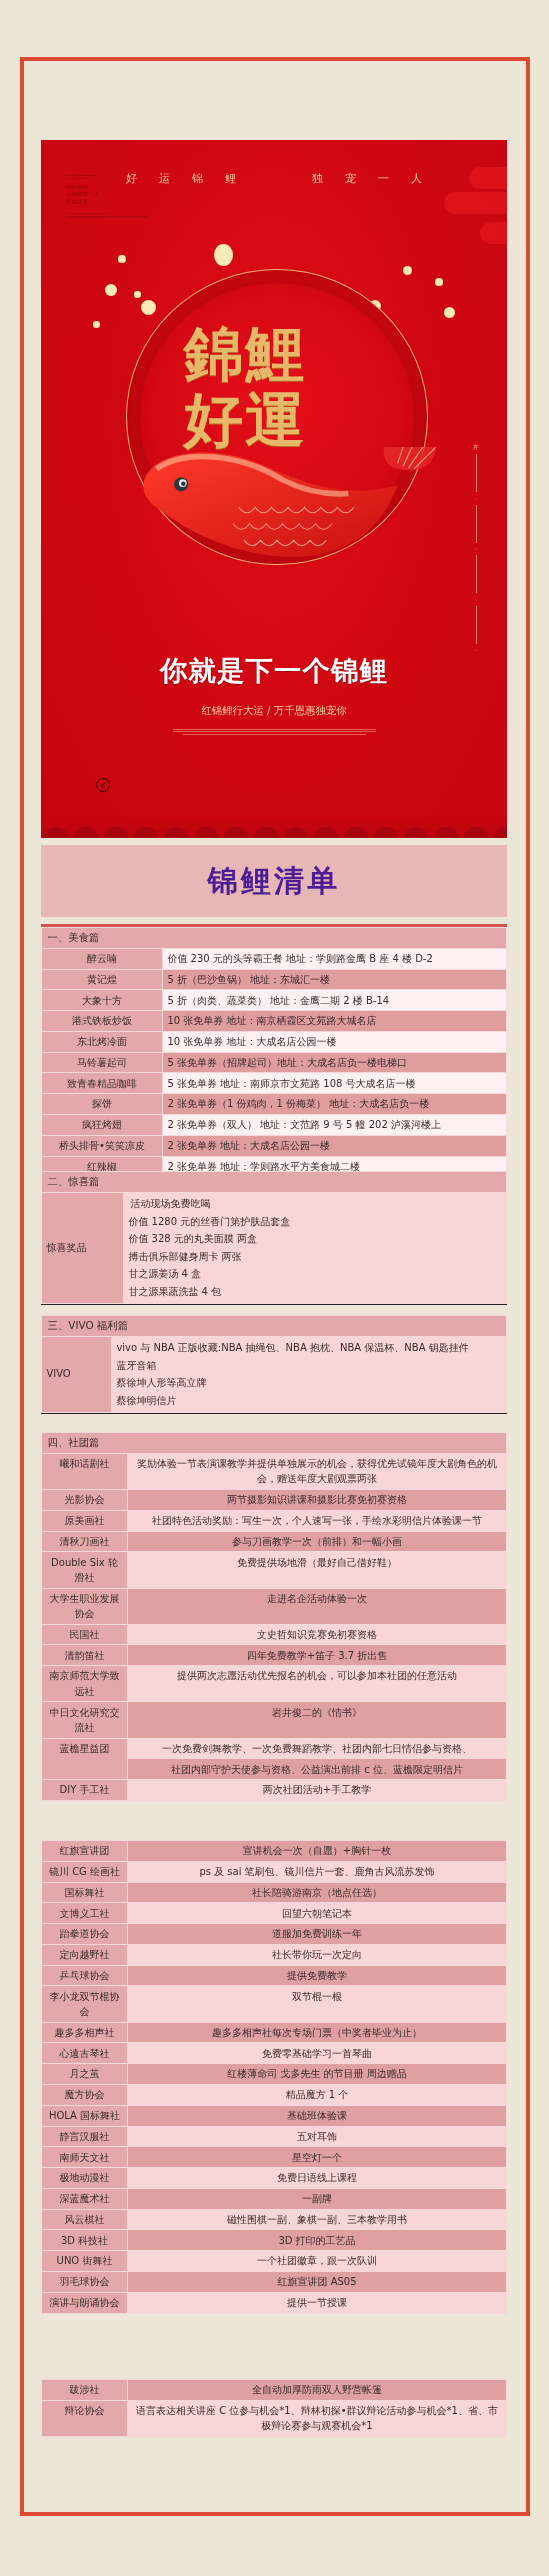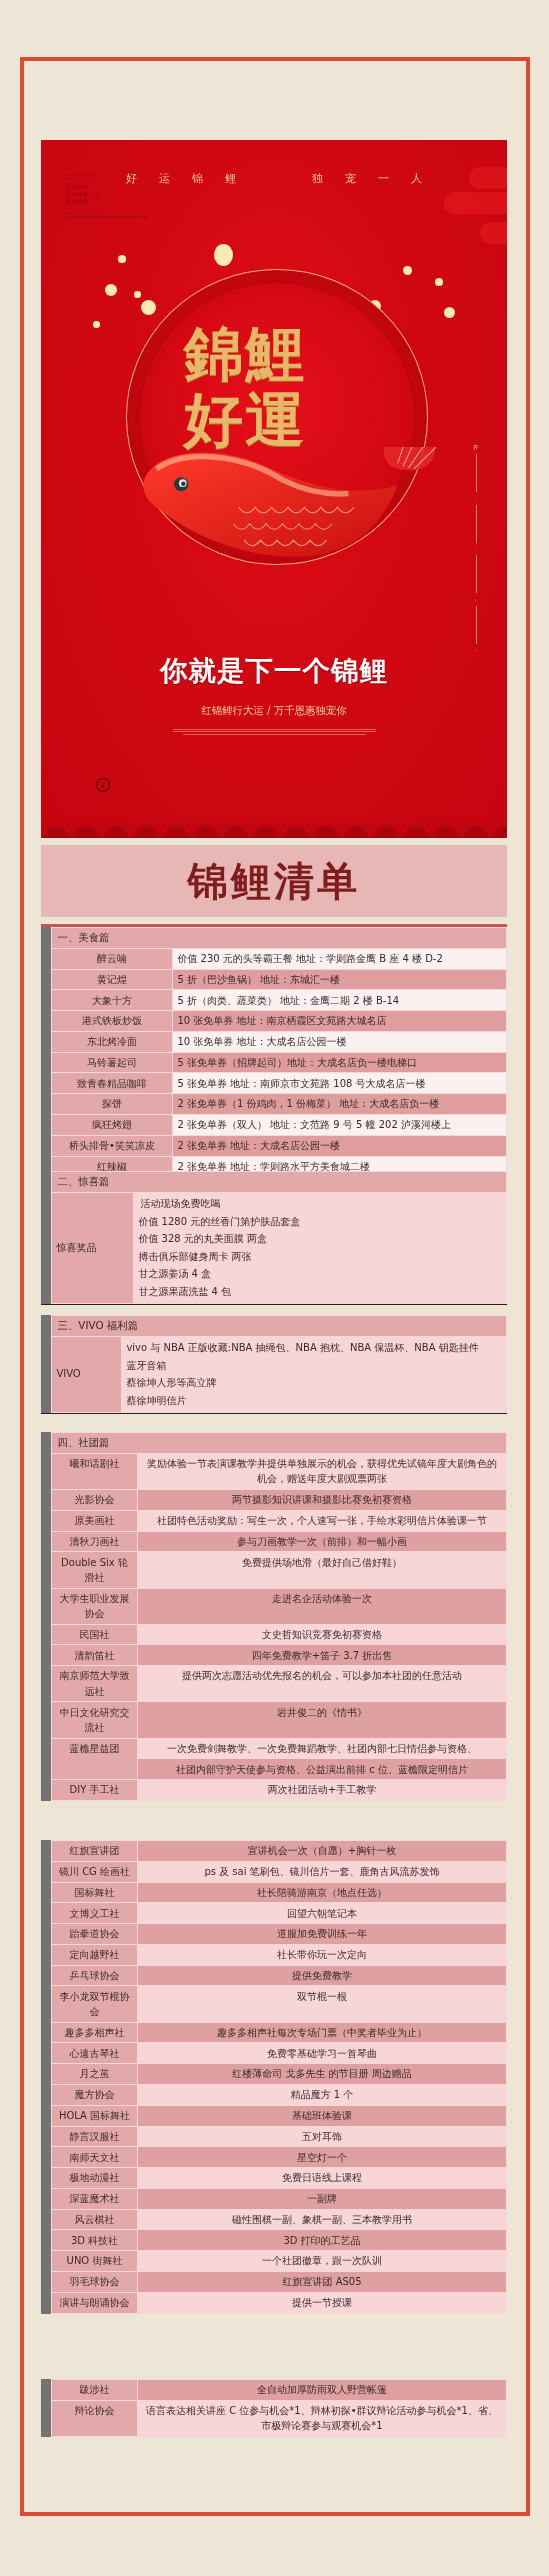--- a/index.html
+++ b/index.html
@@ -46,24 +46,24 @@
   .poster .fineprint{position:absolute;top:587px;left:132px;width:203px;height:12px;}
   .poster .fineprint div{height:1.1px;background:rgba(255,210,180,.45);margin:1.6px 0;}
   .poster .logo{position:absolute;left:55px;top:638px;width:14.3px;height:14.3px;border:1.1px solid #3a0000;border-radius:50%;
     color:#3a0000;font-size:8.8px;text-align:center;line-height:12px;font-style:italic;font-family:"DejaVu Serif",serif;}
   .poster .waves{position:absolute;left:0;bottom:0;width:100%;height:21px;
     background:
       radial-gradient(circle at 15px 22px,#a8040d 0 12px,transparent 12.6px) 0 0/30px 22px repeat-x,
       linear-gradient(#c8050f,#bb040e);}
   .title-box{position:absolute;left:41px;top:845px;width:466px;height:72px;background:#e7b7b5;
     display:flex;align-items:center;justify-content:center;}
-  .title-box h1{color:#7f1d1d;font-size:40px;font-weight:bold;letter-spacing:3.3px;
+  .title-box h1{color:#4c1d95;font-size:30px;font-weight:bold;letter-spacing:3.3px;
     font-family:"DejaVu Sans","Liberation Sans",sans-serif;}
   table{border-collapse:collapse;width:100%;table-layout:fixed;}
-  .tbl{position:absolute;left:41px;width:466px;background:#737373;padding-left:10px;}
+  .tbl{position:absolute;left:41px;width:466px;background:#737373;}
   .tbl td{border:0.5px solid #f2d8d8;color:#3a2a2a;font-size:10px;padding:2.2px 4.4px;line-height:15.4px;vertical-align:middle;}
   .sec-head td{background:#e3a9aa;font-size:10.4px;text-align:left;padding-left:5.5px;color:#3b2a2a;height:18.7px;}
   .tbl .c1{background:#e3a9aa;text-align:center;}
   .tbl .alt td.c2{background:#dea0a0;}
   .tbl .c2{background:#f8d5d7;}
   .tbl.food .c2.light{background:#fdf0f1;}
   .tbl.food .c2.dark{background:#df9d9e;}
   .red-top{border-top:3.8px solid #cf5353;}
   .center td.c2{text-align:center;}
   .list-cell{padding-top:3.3px;padding-bottom:3.3px;}

